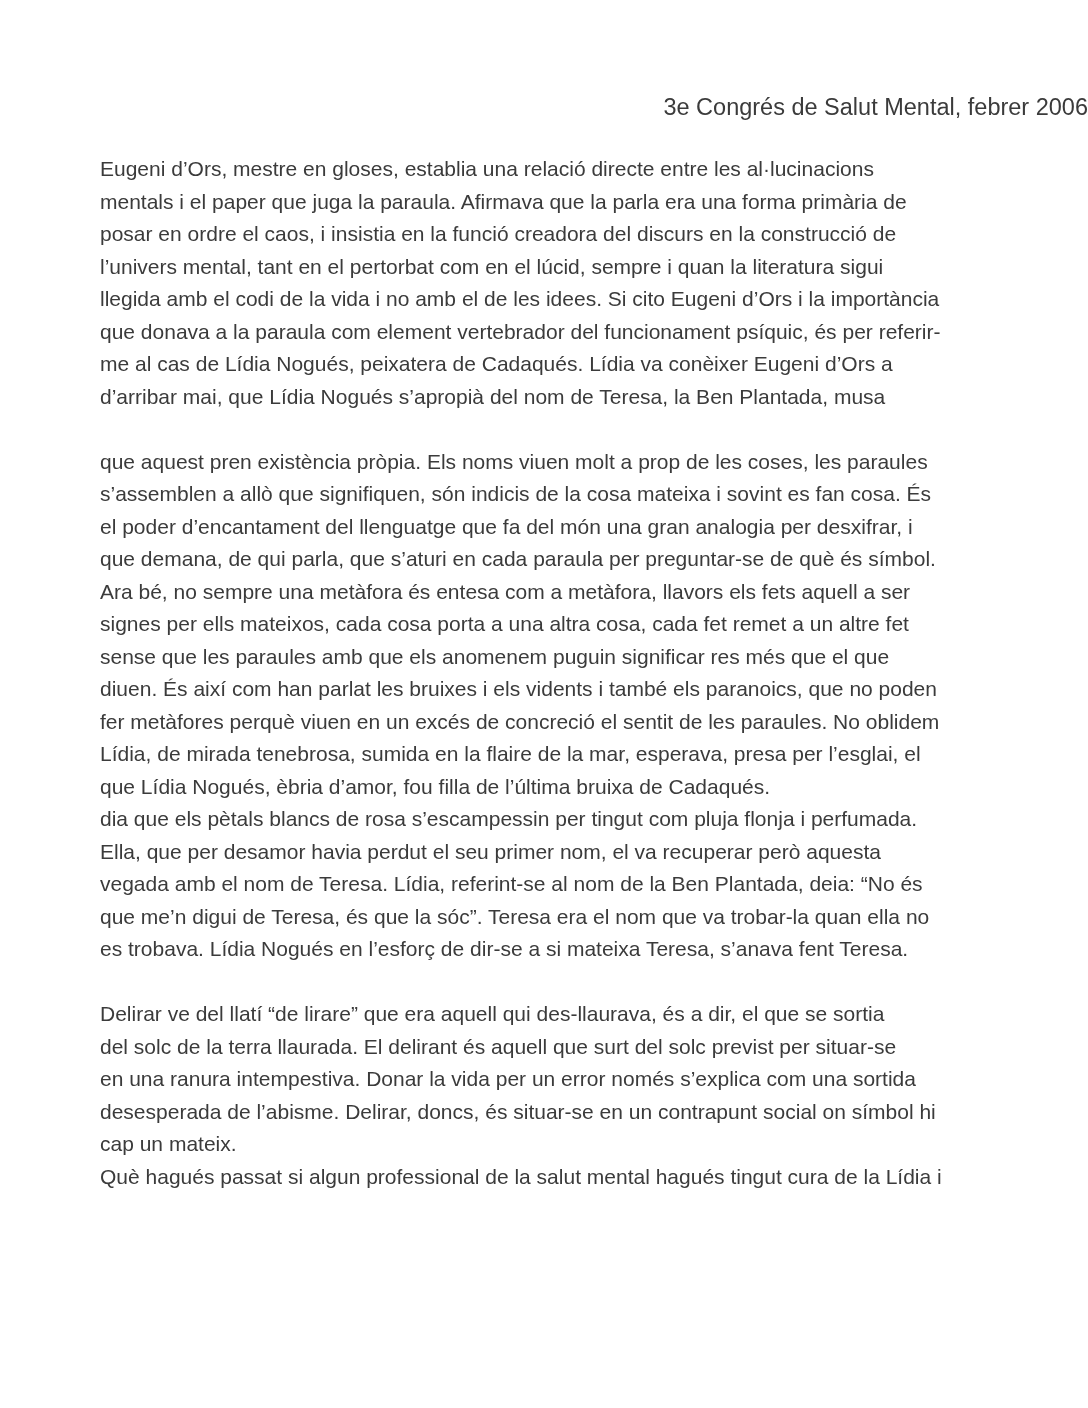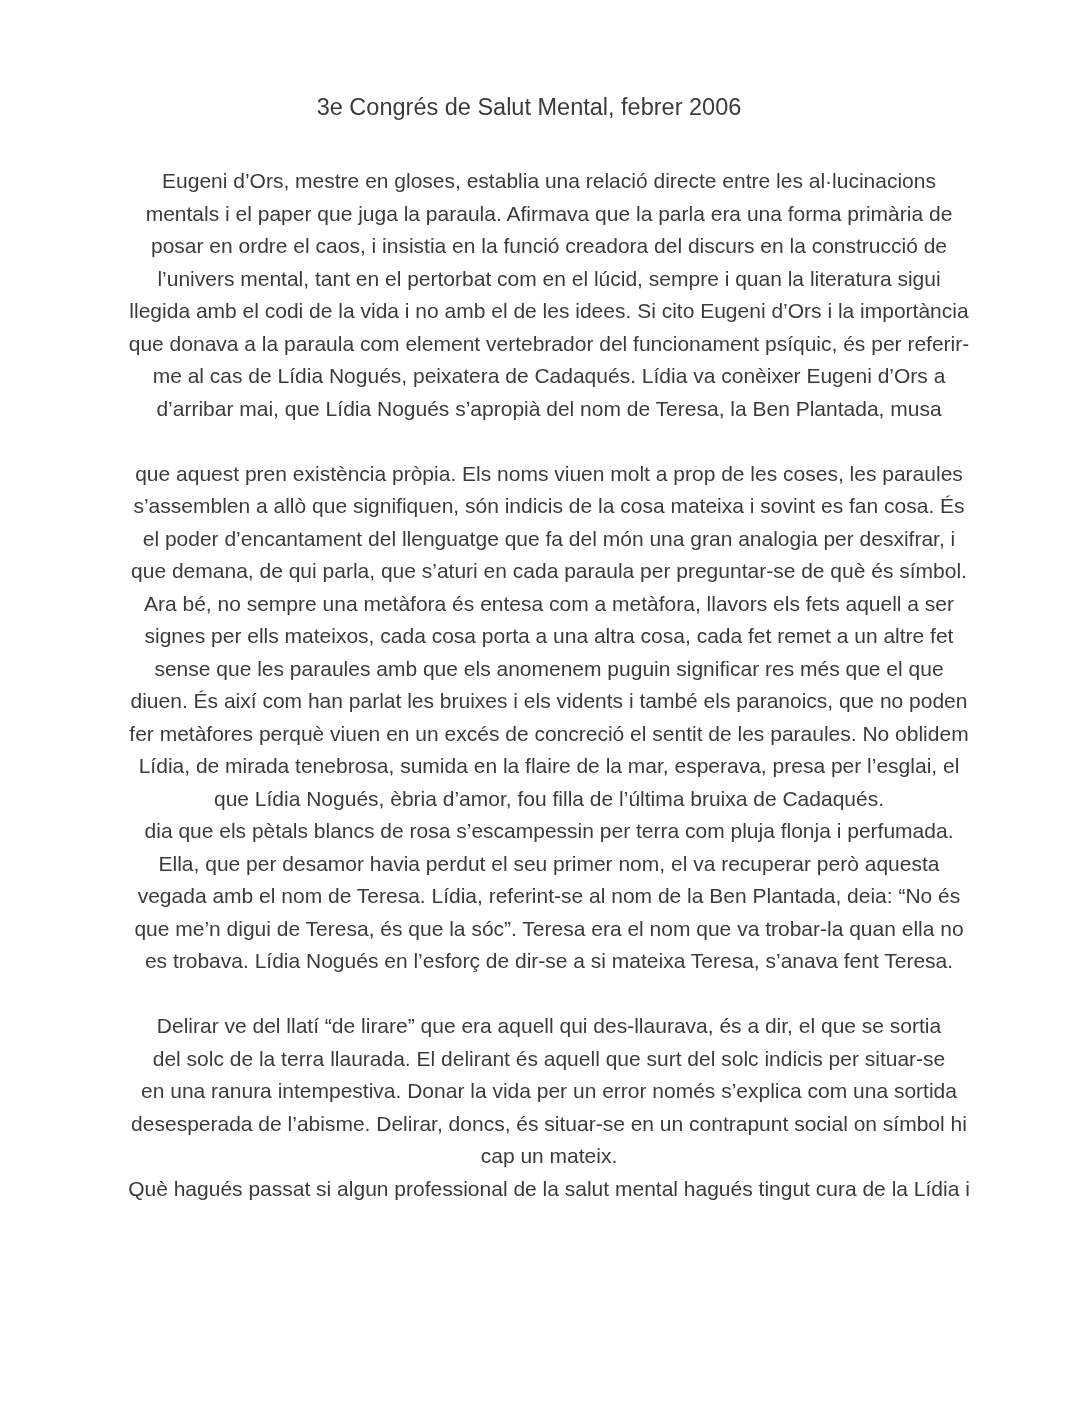--- a/index.html
+++ b/index.html
@@ -11,33 +11,31 @@
     position: relative;
     width: 1088px;
     height: 1408px;
     background: #ffffff;
     color: #3b3b3b;
     font-family: "Liberation Sans", sans-serif;
     overflow: hidden;
   }
   .title-block {
     padding-top: 86px;
-    padding-right: 30px;
-    text-align: center;
+    text-align: right;
     font-size: 23.5px;
     line-height: 43px;
   }
   .title-line {
     white-space: pre;
   }
   .doc-body {
-    margin: 36px 90px 0 100px;
+    margin: 24px 90px 0 100px;
     font-size: 21px;
     line-height: 32.5px;
-    text-align: center;
   }
   .para {
     margin: 0 0 32.5px 0;
   }
   .para:last-child {
     margin-bottom: 0;
   }
   .line {
     white-space: pre;
   }
@@ -65,28 +63,28 @@
         <div class="line">s’assemblen a allò que signifiquen, són indicis de la cosa mateixa i sovint es fan cosa. És</div>
         <div class="line">el poder d’encantament del llenguatge que fa del món una gran analogia per desxifrar, i</div>
         <div class="line">que demana, de qui parla, que s’aturi en cada paraula per preguntar-se de què és símbol.</div>
         <div class="line">Ara bé, no sempre una metàfora és entesa com a metàfora, llavors els fets aquell a ser</div>
         <div class="line">signes per ells mateixos, cada cosa porta a una altra cosa, cada fet remet a un altre fet</div>
         <div class="line">sense que les paraules amb que els anomenem puguin significar res més que el que</div>
         <div class="line">diuen. És així com han parlat les bruixes i els vidents i també els paranoics, que no poden</div>
         <div class="line">fer metàfores perquè viuen en un excés de concreció el sentit de les paraules. No oblidem</div>
         <div class="line">Lídia, de mirada tenebrosa, sumida en la flaire de la mar, esperava, presa per l’esglai, el</div>
         <div class="line">que Lídia Nogués, èbria d’amor, fou filla de l’última bruixa de Cadaqués.</div>
-        <div class="line">dia que els pètals blancs de rosa s’escampessin per terra com pluja flonja i perfumada.</div>
+        <div class="line">dia que els pètals blancs de rosa s’escampessin per tingut com pluja flonja i perfumada.</div>
         <div class="line">Ella, que per desamor havia perdut el seu primer nom, el va recuperar però aquesta</div>
         <div class="line">vegada amb el nom de Teresa. Lídia, referint-se al nom de la Ben Plantada, deia: “No és</div>
         <div class="line">que me’n digui de Teresa, és que la sóc”. Teresa era el nom que va trobar-la quan ella no</div>
         <div class="line">es trobava. Lídia Nogués en l’esforç de dir-se a si mateixa Teresa, s’anava fent Teresa.</div>
       </div>
       <div class="para">
         <div class="line">Delirar ve del llatí “de lirare” que era aquell qui des-llaurava, és a dir, el que se sortia</div>
-        <div class="line">del solc de la terra llaurada. El delirant és aquell que surt del solc indicis per situar-se</div>
+        <div class="line">del solc de la terra llaurada. El delirant és aquell que surt del solc previst per situar-se</div>
         <div class="line">en una ranura intempestiva. Donar la vida per un error només s’explica com una sortida</div>
         <div class="line">desesperada de l’abisme. Delirar, doncs, és situar-se en un contrapunt social on símbol hi</div>
         <div class="line">cap un mateix.</div>
         <div class="line">Què hagués passat si algun professional de la salut mental hagués tingut cura de la Lídia i</div>
       </div>
     </div>
 </div>
 
 </body></html>

